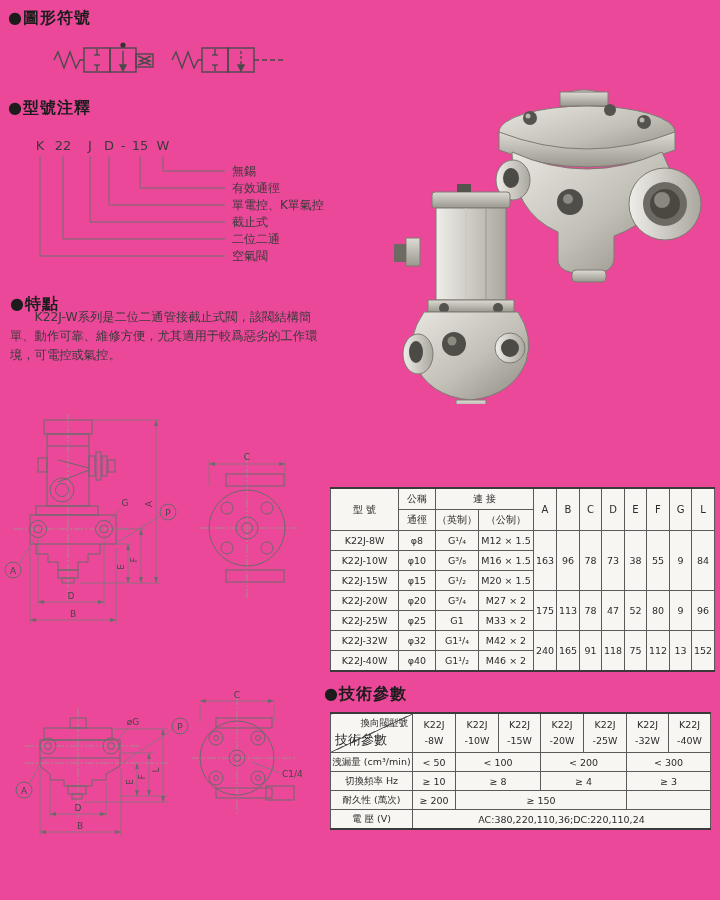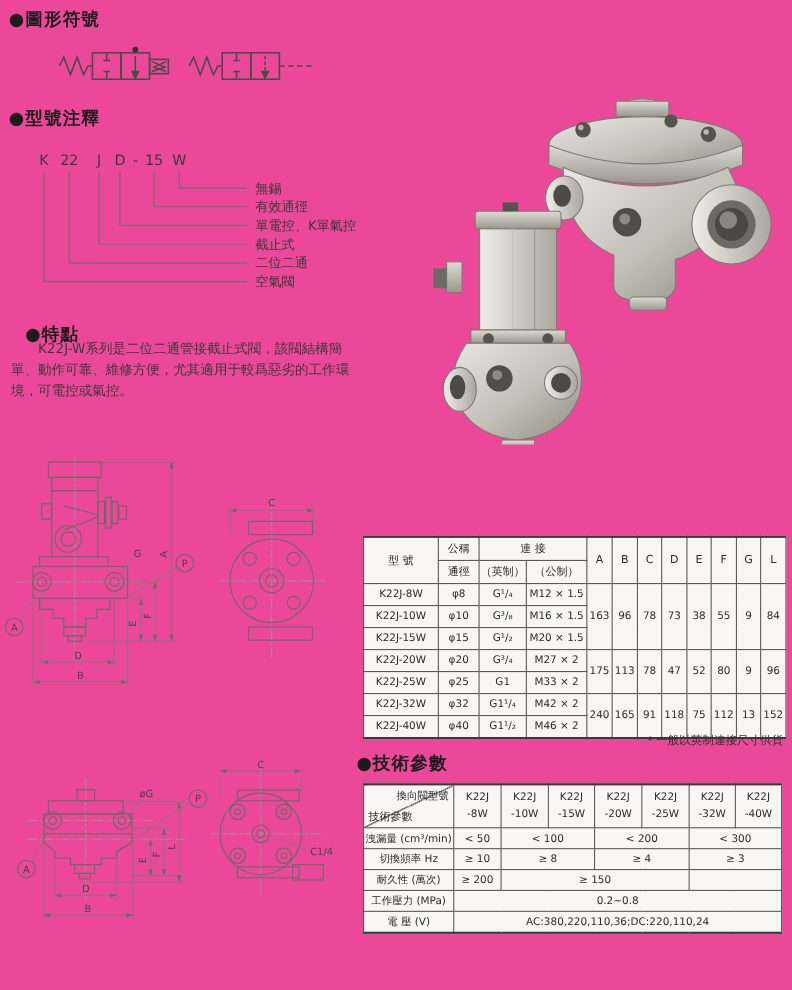--- a/index.html
+++ b/index.html
@@ -10,33 +10,33 @@
   .footnote{position:absolute;left:330px;top:666px;width:382px;text-align:right;font-size:10.5px;color:#333;}
   table{border-collapse:collapse;table-layout:fixed;background:#f8f6f2;}
   .dtable{position:absolute;left:330px;top:487px;width:384px;border-top:2px solid #3a3a3a;border-bottom:2px solid #3a3a3a;}
   .ptable{position:absolute;left:330px;top:712px;width:380px;border-top:2px solid #3a3a3a;border-bottom:2px solid #3a3a3a;}
   td{border:1px solid #5a5a5a;text-align:center;vertical-align:middle;font-size:9.5px;color:#2b2b2b;padding:0;overflow:hidden;white-space:nowrap;}
   .dtable td{height:19px;}
   .dtable tr.hrow td{height:20px;font-size:10px;}
   .ptable td{height:18px;}
   .corner{position:relative;background:linear-gradient(to bottom right,transparent 49.2%,#5a5a5a 49.2%,#5a5a5a 50.8%,transparent 50.8%);}
   .corner .c-top{position:absolute;top:3px;right:4px;font-size:9.5px;}
-  .corner .c-bot{position:absolute;bottom:3px;left:4px;font-size:10px;}
+  .corner .c-bot{position:absolute;bottom:3px;left:4px;font-size:13px;}
   .hdr2 div{line-height:1.7;}
   svg text{font-family:"DejaVu Sans","Liberation Sans",sans-serif;}
   .draw{position:absolute;}
 </style>
 </head>
 <body>
 
 <div id="page">
 
   <div class="heading" style="left:8px;top:8px;">●圖形符號</div>
   <div class="heading" style="left:8px;top:98px;">●型號注釋</div>
-  <div class="heading" style="left:23px;top:294px;">●特點</div>
+  <div class="heading" style="left:10px;top:294px;">●特點</div>
   <div class="heading" style="left:324px;top:684px;">●技術參數</div>
 
   <svg class="draw" style="left:50px;top:30px;" width="240" height="50" viewBox="0 0 240 50">
     <g stroke="#4a4a4a" fill="none" stroke-width="1.4">
       <polyline points="4,30 8,22 14,38 20,22 26,38 30,30 34,30"></polyline>
       <rect x="34" y="18" width="26" height="24"></rect>
       <rect x="60" y="18" width="26" height="24"></rect>
       <line x1="47" y1="19" x2="47" y2="25"></line>
         <line x1="44" y1="25" x2="50" y2="25"></line>
       <line x1="47" y1="41" x2="47" y2="35"></line>
@@ -424,21 +424,20 @@
     </tr>
     <tr>
       <td>K22J-40W</td>
       <td>φ40</td>
       <td>G1¹/₂</td>
       <td>M46 × 2</td>
     </tr>
   </tbody>
     </table>
 
-  <div class="footnote">＊一般以英制連接尺寸供貨</div>
 
   <table class="ptable">
     <colgroup>
       <col style="width:82px">
       <col style="width:43px">
         <col style="width:43px">
         <col style="width:42px">
         <col style="width:43px">
       <col style="width:43px">
         <col style="width:42px">
@@ -493,23 +492,19 @@
       <td colspan="2">≥ 4</td>
       <td colspan="2">≥ 3</td>
     </tr>
     <tr>
       <td>耐久性 (萬次)</td>
       <td>≥ 200</td>
       <td colspan="4">≥ 150</td>
       <td colspan="2"></td>
     </tr>
     <tr>
-      <td>工作壓力 (MPa)</td>
-      <td colspan="7">0.2~0.8</td>
-    </tr>
-    <tr>
       <td>電  壓 (V)</td>
       <td colspan="7">AC:380,220,110,36;DC:220,110,24</td>
     </tr>
   </tbody>
     </table>
 
 </div>
 
 </body></html>

